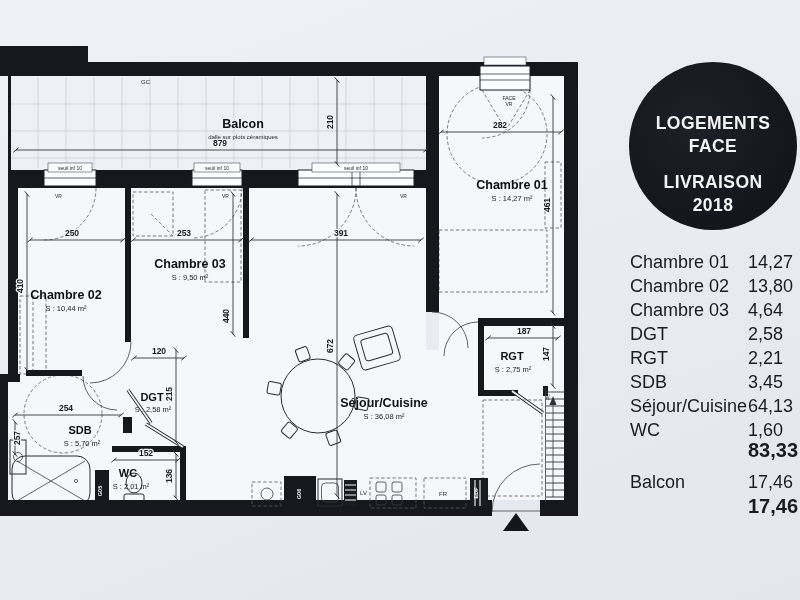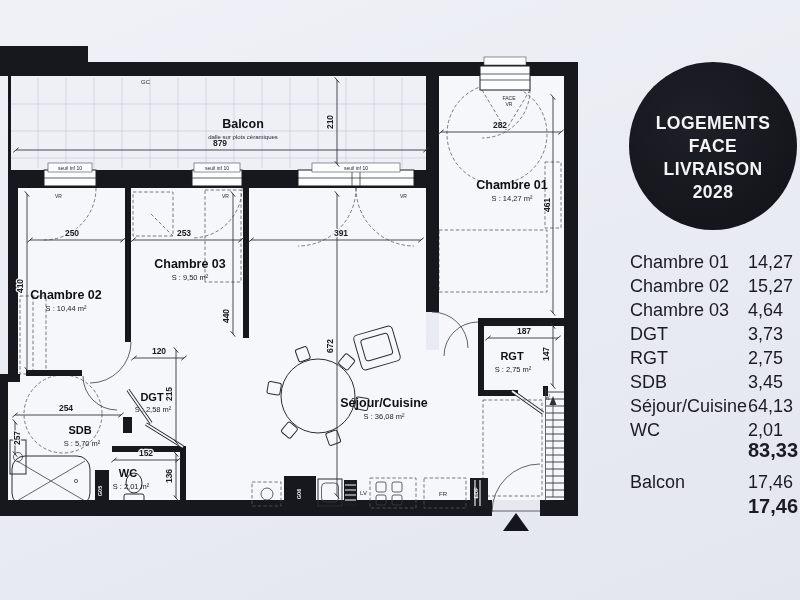--- a/index.html
+++ b/index.html
@@ -32,21 +32,21 @@
   .dblin{stroke:#f6f7fb;stroke-width:1.7;fill:none;}
   .hatch{stroke:#303138;stroke-width:0.9;}
   .blackunit{fill:#1a1b20;}
   
   .badge{
     position:absolute;left:629px;top:62px;width:168px;height:168px;border-radius:50%;
     background:radial-gradient(circle at 40% 35%,#1e2027 0%,#14161c 70%);
     display:flex;flex-direction:column;align-items:center;box-sizing:border-box;padding-top:50px;
   }
   .badge div{color:#f4f4f6;font-weight:700;font-size:17.5px;line-height:23px;letter-spacing:.4px;}
-  .badge .gap{}
+  .badge .gap{margin-top:13px;}
   .area-table{position:absolute;left:630px;top:250px;width:200px;}
   .t-row{display:flex;height:24px;align-items:center;font-size:18px;color:#1b1c21;}
   .t-label{width:118px;white-space:nowrap;}
   .t-val{white-space:nowrap;text-align:center;}
   .t-total{margin-top:-4px;}
   .t-balcon{margin-top:8px;}
   .bold{font-weight:700;font-size:20px;}
 </style>
 </head>
 <body>
@@ -341,55 +341,55 @@
     <text class="tiny" x="55" y="198">VR</text>
     <text class="tiny" x="222" y="198">VR</text>
     <text class="tiny" x="400" y="198">VR</text>
   </g>
 </svg>
 
 <div class="badge">
   <div>LOGEMENTS</div>
   <div>FACE</div>
   <div class="gap">LIVRAISON</div>
-  <div>2028</div>
+  <div>2018</div>
 </div>
 
 <div class="area-table">
   <div class="t-row">
     <span class="t-label">Chambre 01</span>
     <span class="t-val">14,27</span>
   </div>
   <div class="t-row">
     <span class="t-label">Chambre 02</span>
-    <span class="t-val">15,27</span>
+    <span class="t-val">13,80</span>
   </div>
   <div class="t-row">
     <span class="t-label">Chambre 03</span>
     <span class="t-val">4,64</span>
   </div>
   <div class="t-row">
     <span class="t-label">DGT</span>
-    <span class="t-val">3,73</span>
+    <span class="t-val">2,58</span>
   </div>
   <div class="t-row">
     <span class="t-label">RGT</span>
-    <span class="t-val">2,75</span>
+    <span class="t-val">2,21</span>
   </div>
   <div class="t-row">
     <span class="t-label">SDB</span>
     <span class="t-val">3,45</span>
   </div>
   <div class="t-row">
     <span class="t-label">Séjour/Cuisine</span>
     <span class="t-val">64,13</span>
   </div>
   <div class="t-row">
     <span class="t-label">WC</span>
-    <span class="t-val">2,01</span>
+    <span class="t-val">1,60</span>
   </div>
   <div class="t-row t-total">
     <span class="t-label"></span>
     <span class="t-val bold">83,33 m²</span>
   </div>
   <div class="t-row t-balcon">
     <span class="t-label">Balcon</span>
     <span class="t-val">17,46</span>
   </div>
   <div class="t-row">

